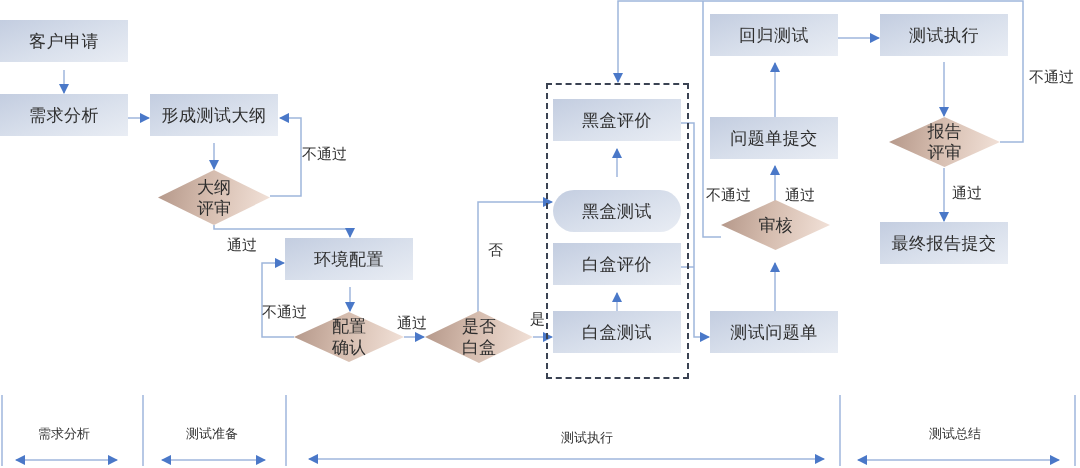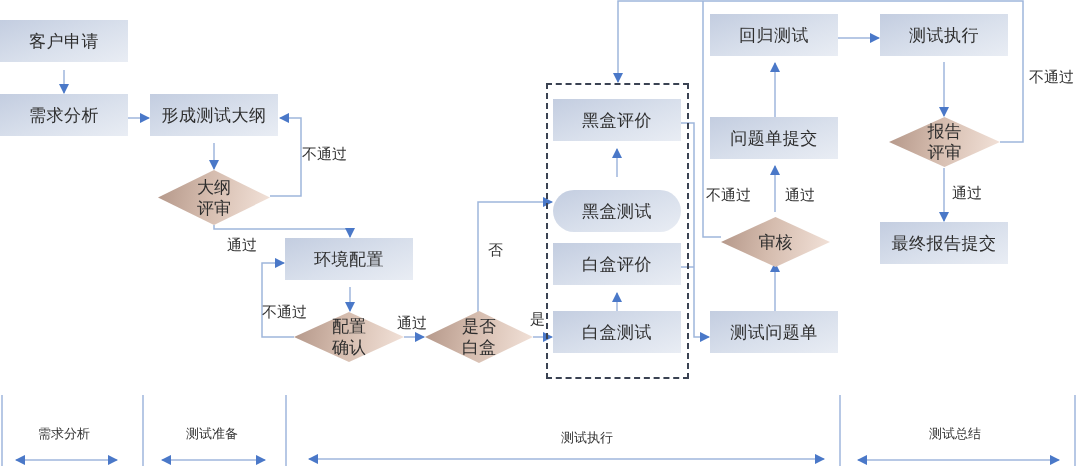--- a/index.html
+++ b/index.html
@@ -110,21 +110,21 @@
 <div class="dia" style="left:294px;top:312px;width:110px;height:50px;justify-content:center;">
   <div class="shape"></div>
   <span class="txt">配置
 确认</span>
 </div>
 <div class="dia" style="left:425px;top:311px;width:108px;height:52px;">
   <div class="shape"></div>
   <span class="txt">是否
 白盒</span>
 </div>
-<div class="dia" style="left:721px;top:217px;width:109px;height:50px;">
+<div class="dia" style="left:721px;top:200px;width:109px;height:50px;">
   <div class="shape"></div>
   <span class="txt">审核</span>
 </div>
 <div class="dia" style="left:889px;top:117px;width:111px;height:50px;">
   <div class="shape"></div>
   <span class="txt">报告
 评审</span>
 </div>
 
 <span class="lbl" style="left:302px;top:145px;">不通过</span>

